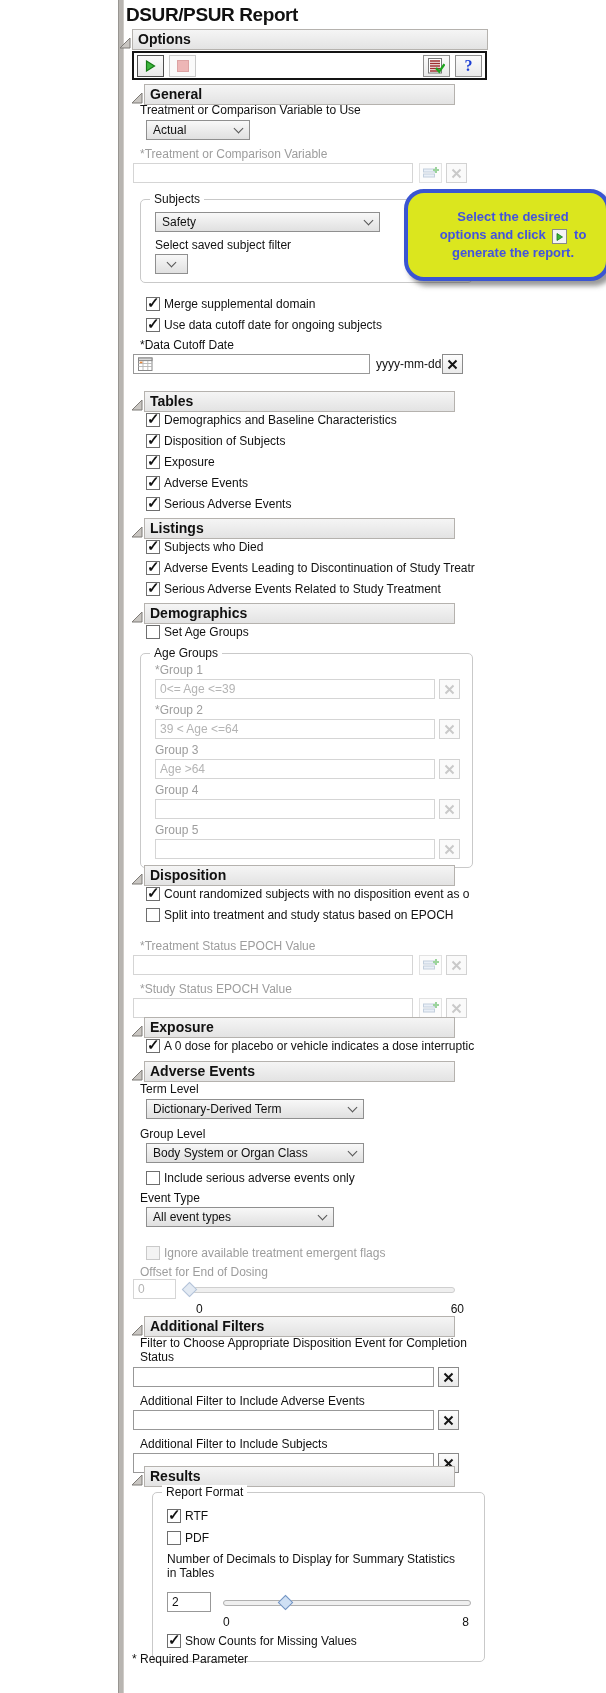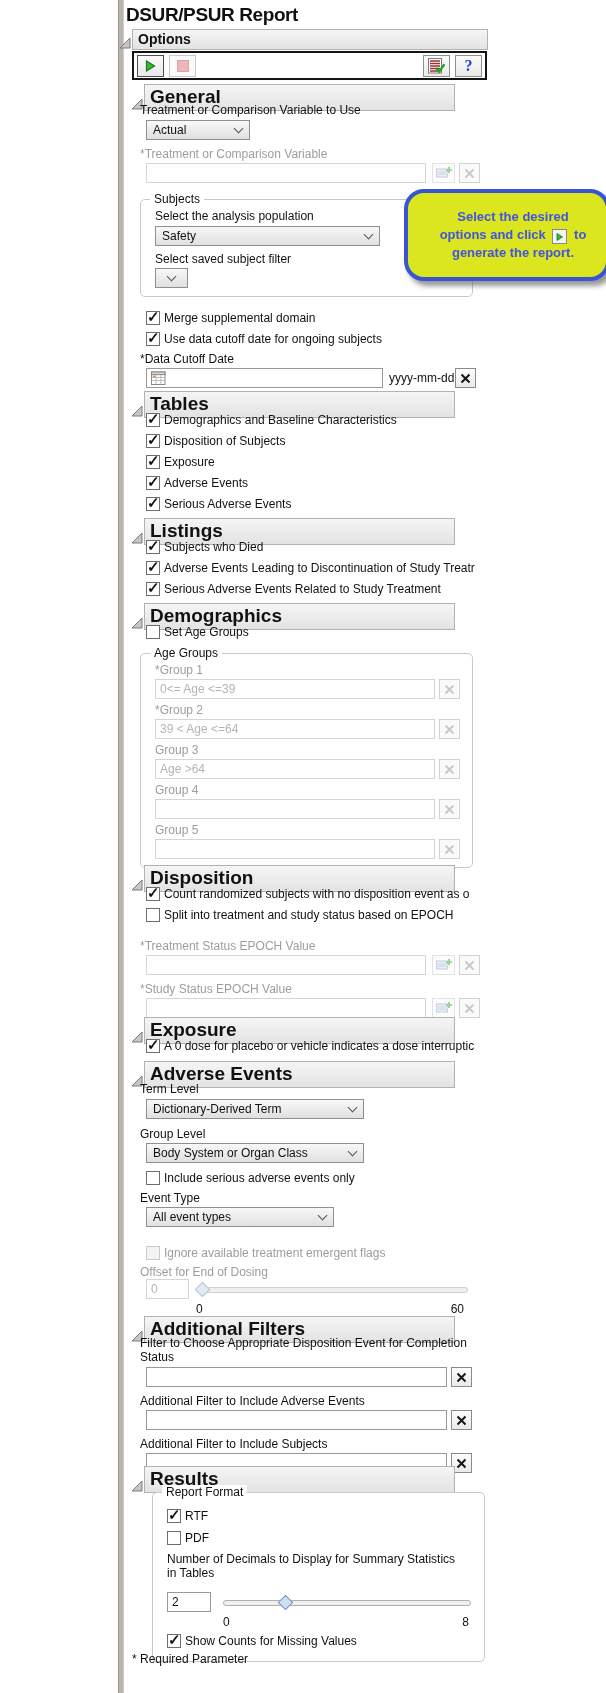--- a/index.html
+++ b/index.html
@@ -9,21 +9,21 @@
        border-left:1px solid #989591;border-right:1px solid #cfccc8;}
   .panel{position:absolute;left:119px;top:0;width:400px;}
   .abs{position:absolute;left:0;width:381px;}
   .title{font-size:19px;font-weight:bold;letter-spacing:-0.4px;margin-left:7px;white-space:nowrap;}
   
   .ohead{display:flex;align-items:flex-end;}
   .tri{width:12px;height:12px;flex:none;margin:0 1px 1px 0;}
   .obar{background:linear-gradient(#f5f5f5,#e3e3e3);border:1px solid #b5b2ae;font-weight:bold;
         padding:1px 5px 2px;box-sizing:border-box;white-space:nowrap;overflow:hidden;}
   .lvl1{font-size:14px;width:356px;}
-  .lvl2{font-size:19px;width:311px;}
+  .lvl2{font-size:14px;width:311px;}
   .child{margin-left:12px;}
   
   .toolbar{margin-left:13px;width:355px;height:29px;border:2px solid #141414;display:flex;
         align-items:center;gap:5px;padding:0 3px;box-sizing:border-box;background:#fff;}
   .tbtn{width:27px;height:22px;border:1px solid #8f8f8f;background:linear-gradient(#fcfcfc,#e9e9e9);
         display:flex;align-items:center;justify-content:center;box-sizing:border-box;}
   .tbtn.play{border-color:#4f4f4f;}
   .tbtn.dis{border-color:#c9c9c9;background:#fafafa;}
   .grow{flex:1;}
   .help{color:#1d3fd4;font-weight:bold;font-family:"Liberation Serif",serif;font-size:16px;}
@@ -34,21 +34,21 @@
   .combo{margin-left:27px;height:20px;border:1px solid #8f8f8f;background:linear-gradient(#f8f8f8,#e0e0e0);
         display:flex;align-items:center;justify-content:space-between;padding:0 7px 0 6px;box-sizing:border-box;}
   .chev{width:6px;height:6px;border-right:1.5px solid #555;border-bottom:1.5px solid #555;
         transform:rotate(45deg);margin-top:-4px;flex:none;}
   
   .crow{display:flex;align-items:center;gap:4px;margin-left:27px;height:16px;white-space:nowrap;}
   .cb{width:14px;height:14px;border:1px solid #6e6e6e;background:#fff;flex:none;position:relative;box-sizing:border-box;}
   .cb.on::after{content:"✓";position:absolute;left:0;top:-4px;font-size:15px;font-weight:bold;color:#111;}
   .cb.dis{border-color:#c9c9c9;background:#f3f3f3;}
   
-  .inrow{display:flex;align-items:center;margin-left:27px;}
+  .inrow{display:flex;align-items:center;margin-left:14px;}
   .tin{height:20px;border:1px solid #989898;background:#fff;box-sizing:border-box;display:flex;
        align-items:center;padding:0 4px;white-space:nowrap;overflow:hidden;}
   .tin.dis{border-color:#d5d5d5;color:#b4b4b4;}
   .xbtn{width:21px;height:20px;border:1px solid #8a8a8a;background:linear-gradient(#fdfdfd,#eaeaea);
        display:flex;align-items:center;justify-content:center;margin-left:4px;box-sizing:border-box;flex:none;}
   .xbtn.dis{border-color:#d2d2d2;background:#fafafa;}
   .addbtn{width:23px;height:20px;border:1px solid #cfcfcf;background:#fbfbfb;display:flex;align-items:center;
        justify-content:center;margin-left:6px;box-sizing:border-box;flex:none;opacity:.6;}
   
   .gbox{position:relative;margin-left:21px;width:333px;border:1px solid #c9c9c9;border-radius:5px;
@@ -141,21 +141,20 @@
       </div>
       <div class="xbtn dis">
         <svg width="11" height="11">
             <path d="M1.5 1.5 L9.5 9.5 M9.5 1.5 L1.5 9.5" stroke="#c9c9c9" stroke-width="2"></path>
           </svg>
       </div>
     </div>
 
     <div class="gbox" style="margin-top:16px;">
       <span class="legend">Subjects</span>
-      <div class="lbl">Select the analysis population</div>
       <div class="combo" style="margin-top:3px;width:225px;">
         <span>Safety</span>
         <span class="chev"></span>
       </div>
       <div class="lbl" style="margin-top:6px;">Select saved subject filter</div>
       <div class="combo" style="margin-top:2px;width:33px;justify-content:center;">
         <span class="chev"></span>
       </div>
     </div>
 

